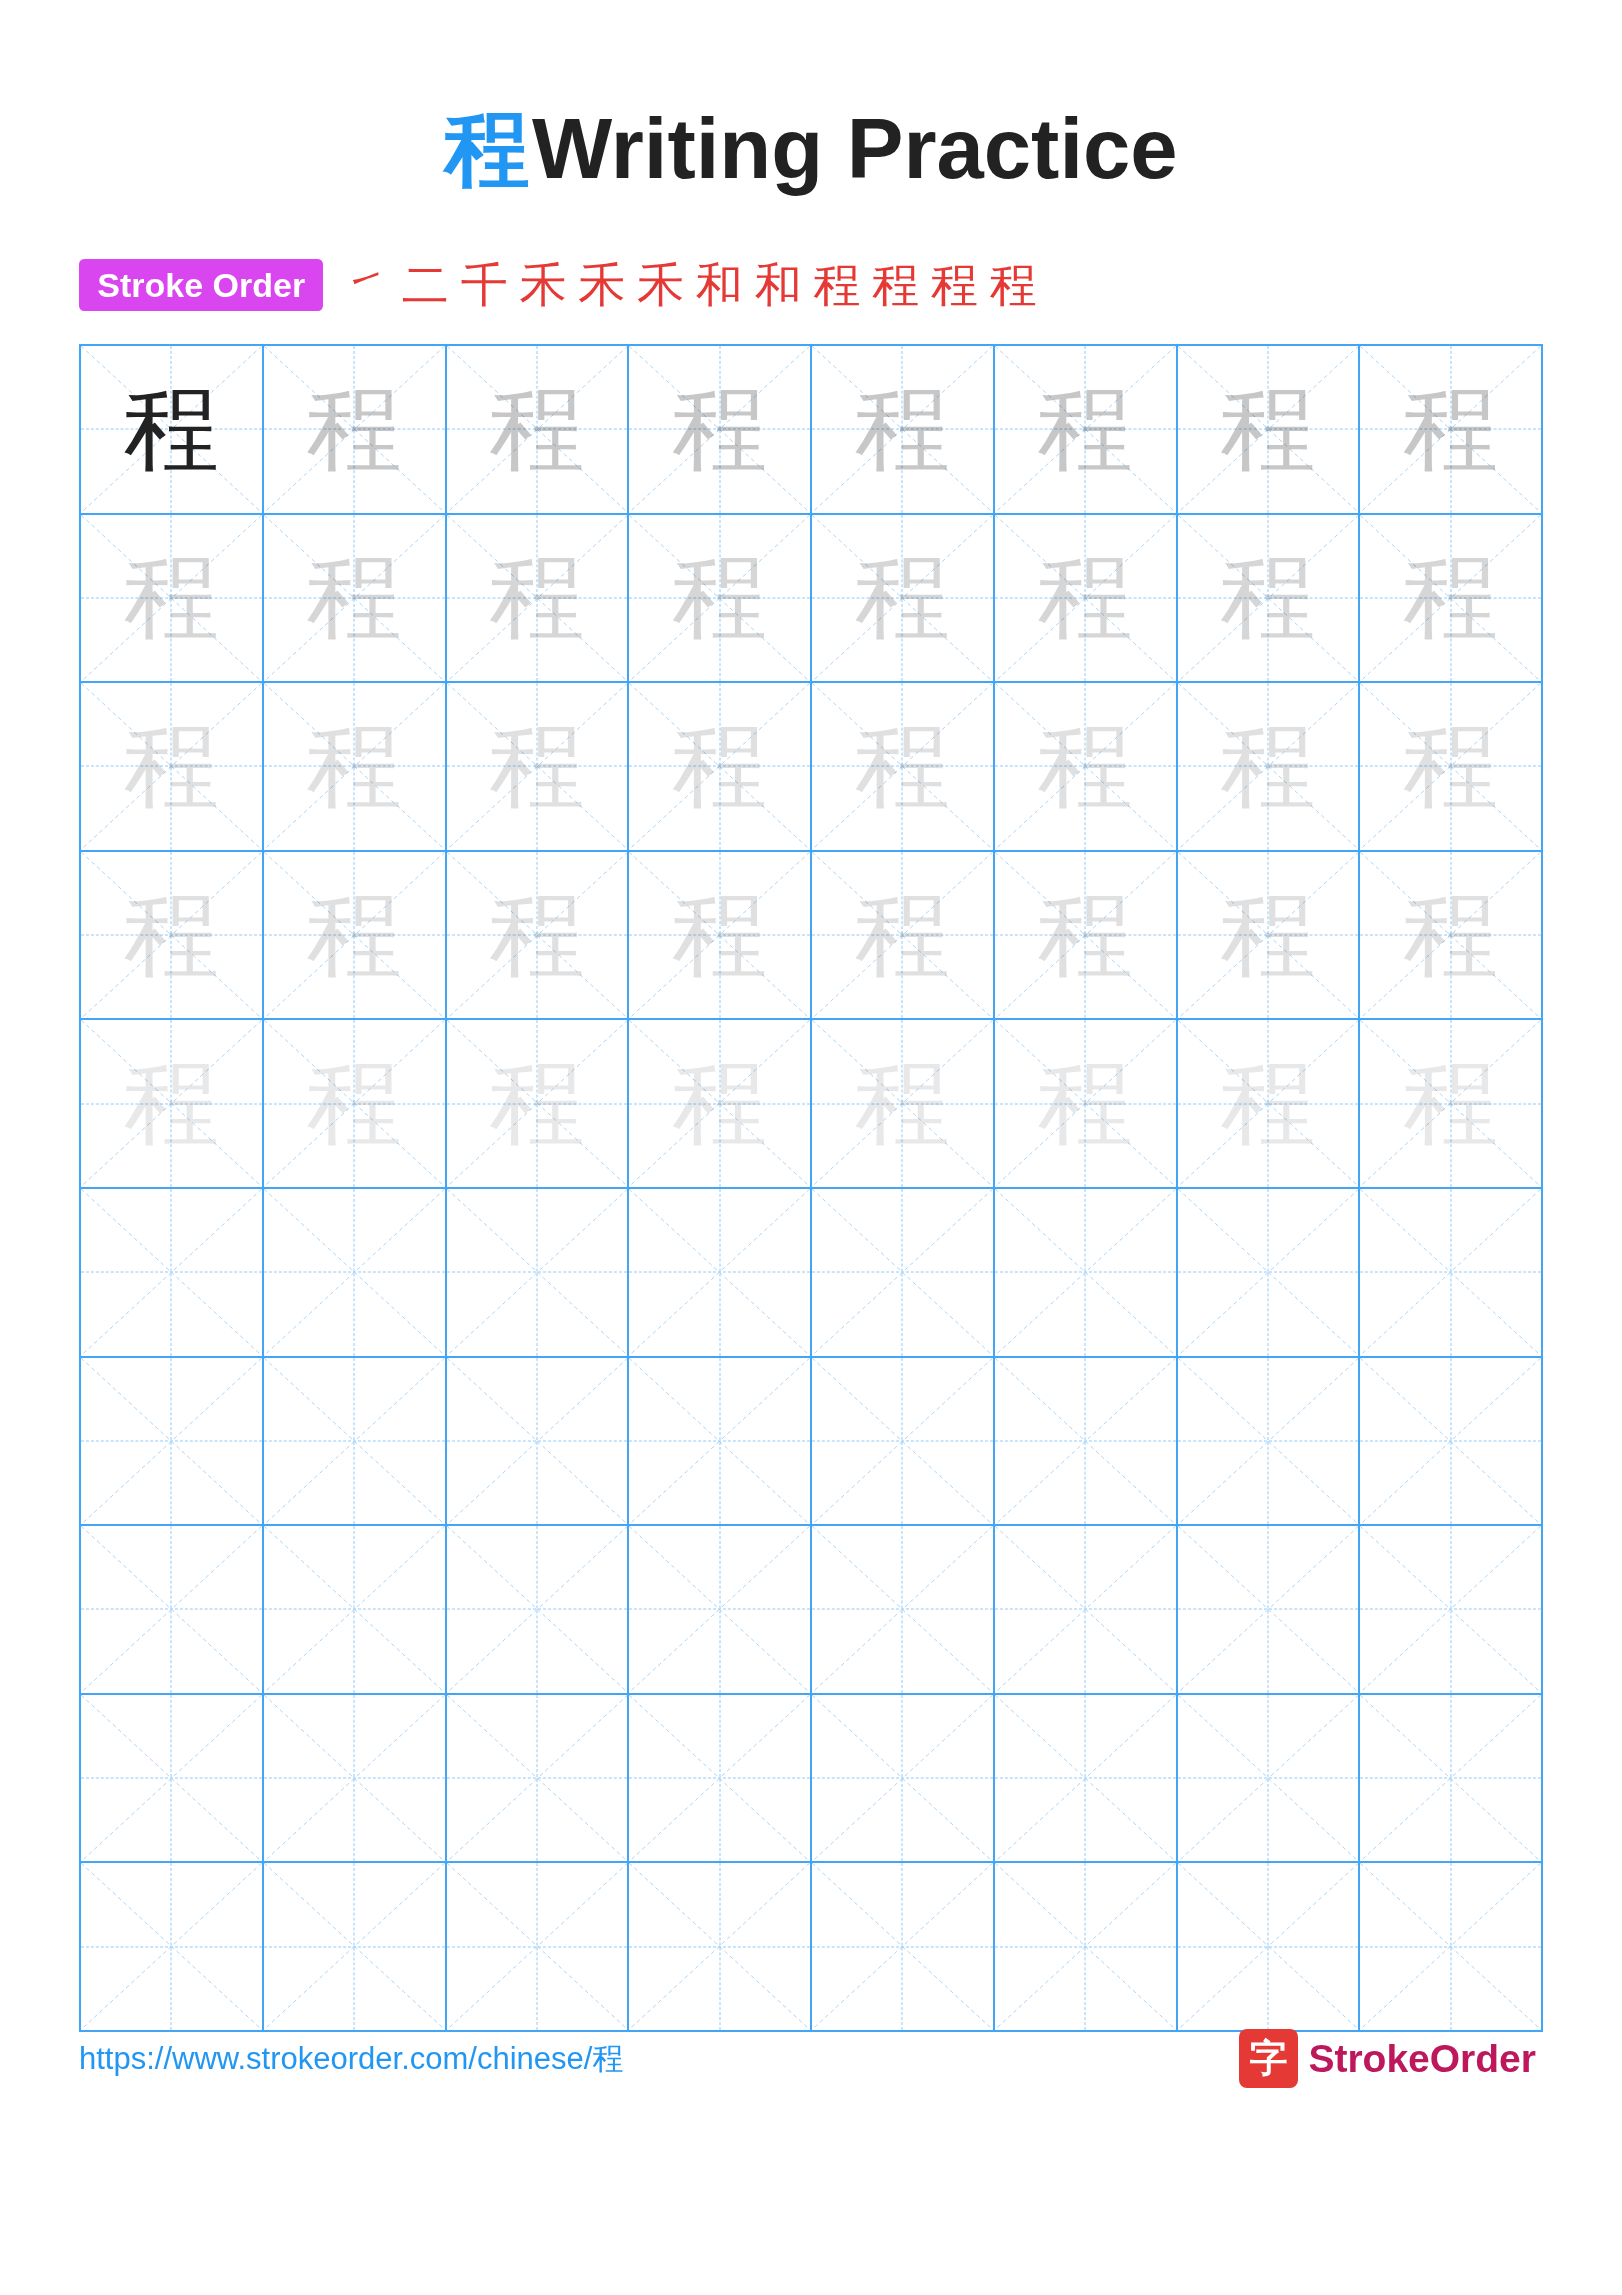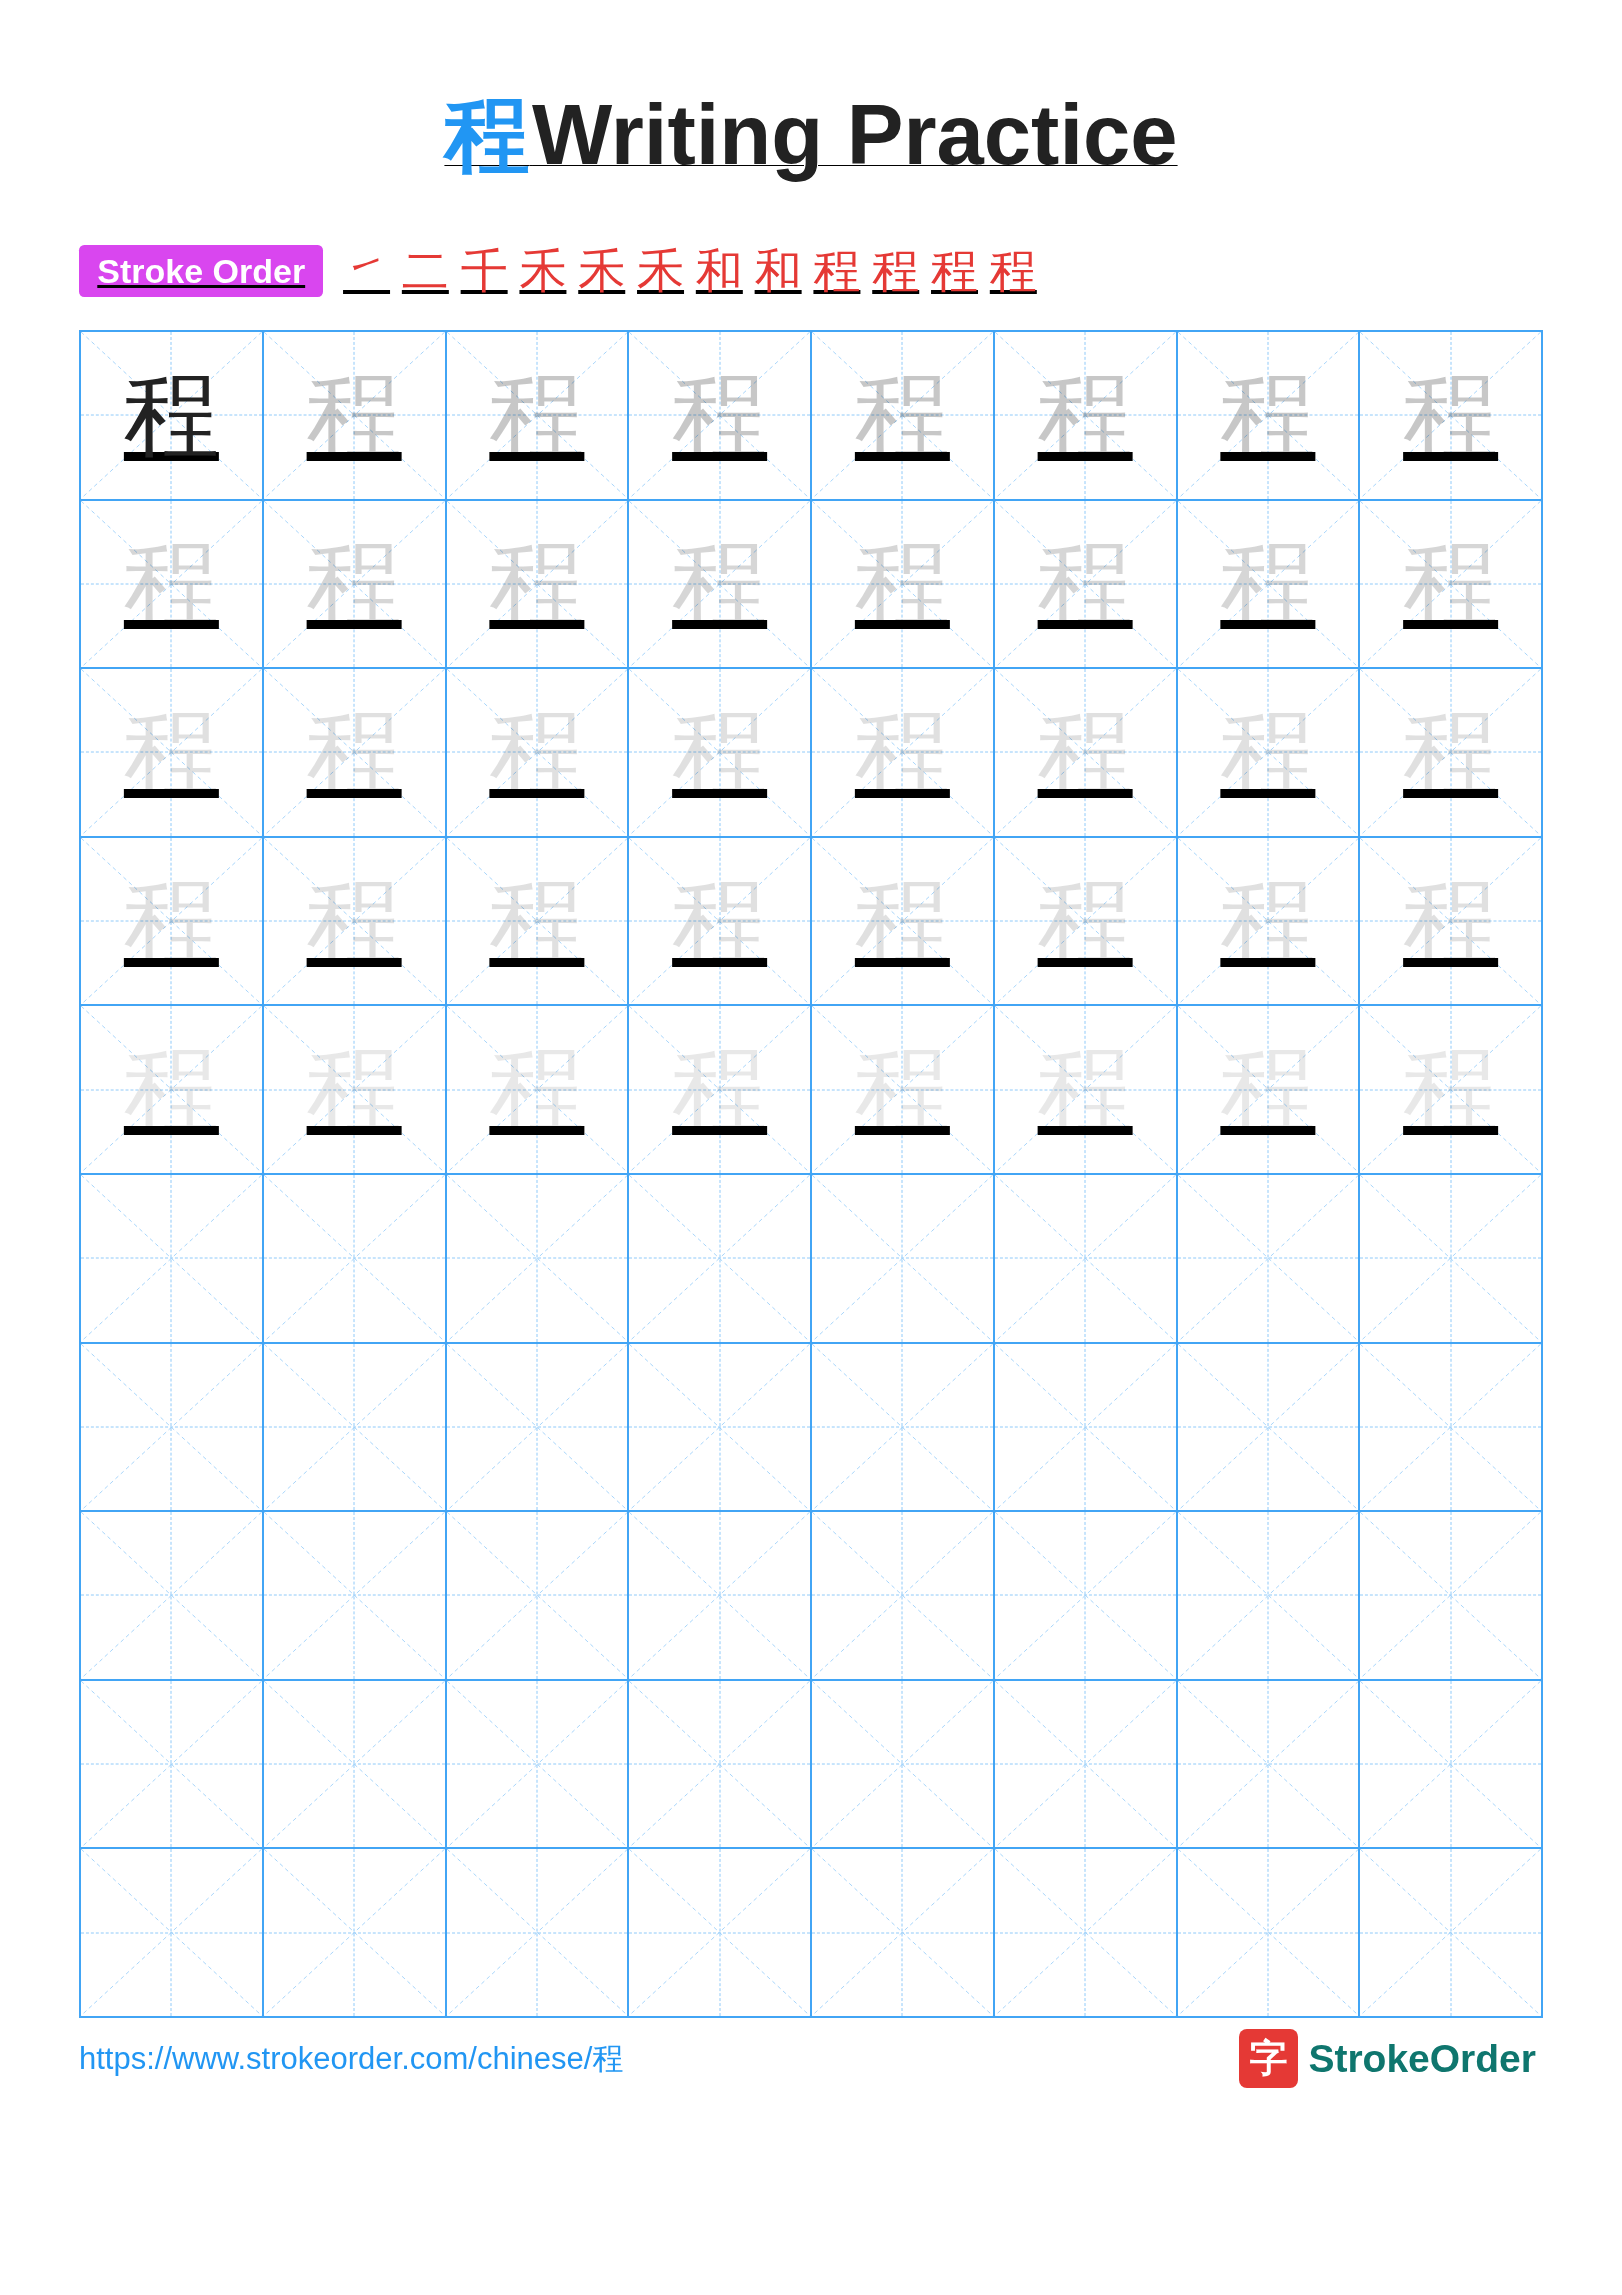--- a/index.html
+++ b/index.html
@@ -11,22 +11,21 @@
       font-family: serif;
       position: relative;
       overflow: hidden;
     }
 
     .page {
       width: 1622px;
       height: 2134px;
       background: #ffffff;
       position: relative;
-      padding: 52px 79px;
-      text-decoration: underline;
+      padding: 66px 79px;
     }
 
     
     .title {
       text-align: center;
       margin-bottom: 52px;
       margin-top: 26px;
     }
     .title-char {
       color: #2196F3;
@@ -172,21 +171,21 @@
       align-items: center;
       justify-content: center;
       color: white;
       font-size: 38px;
       font-family: 'STKaiti', 'KaiTi', serif;
       font-weight: bold;
     }
     .footer-logo-text {
       font-size: 39px;
       font-weight: bold;
-      color: #0f766e;
+      color: #be185d;
       font-family: Arial, sans-serif;
     }
   </style>
 </head>
 <body>
 
 <div class="page">
 
   <div class="title">
     <span class="title-char">程</span>

